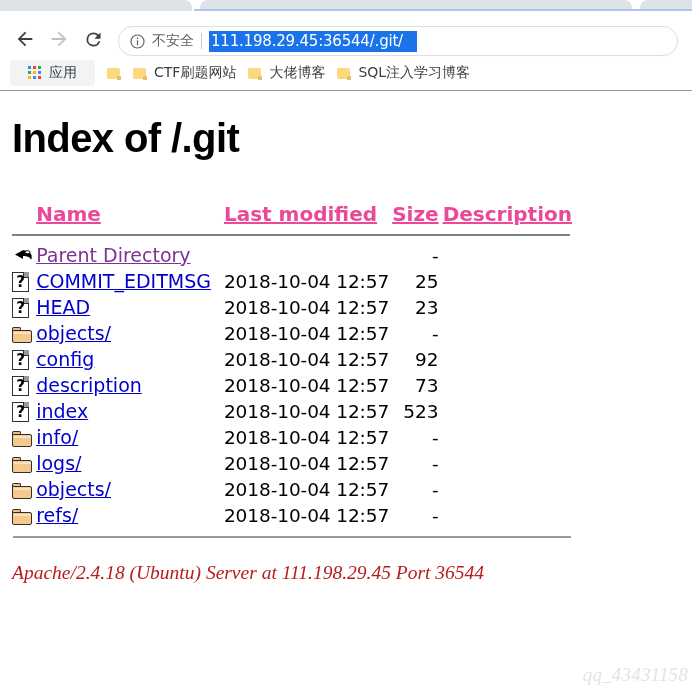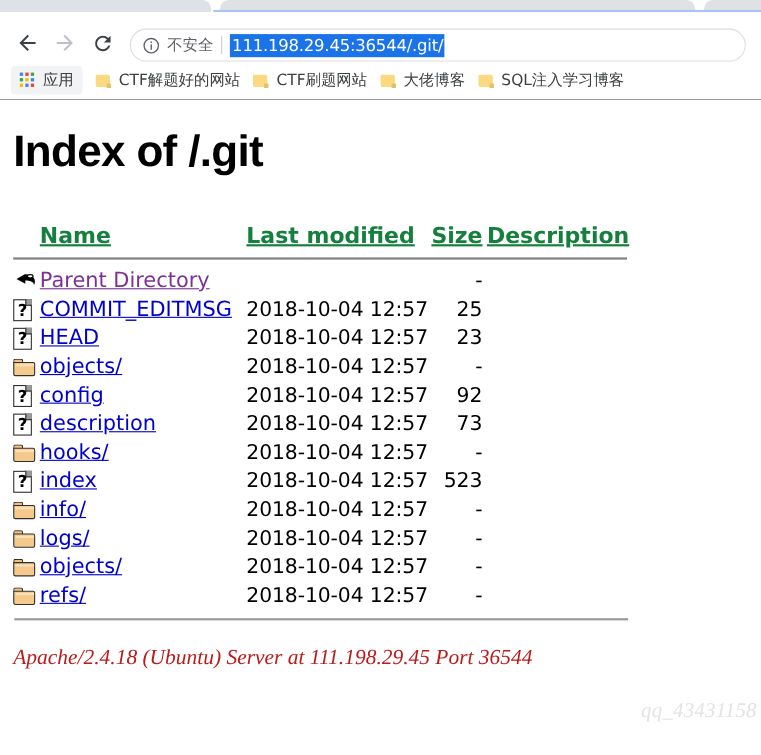--- a/index.html
+++ b/index.html
@@ -94,21 +94,21 @@
     width: 1px;
     height: 16px;
     background: #c8ccd1;
     margin: 0 7px;
     flex: 0 0 auto;
   }
   #url-text {
     font-size: 15px;
     color: #ffffff;
     background: #1a73e8;
-    padding: 1px 1px 2px 2px;
+    padding: 1px 14px 2px 2px;
     white-space: nowrap;
     font-family: "DejaVu Sans", sans-serif;
     letter-spacing: -0.2px;
     flex: 0 0 auto;
   }
 
   
   #bookmark-bar {
     position: relative;
     height: 35px;
@@ -120,21 +120,21 @@
   }
   .bookmark-item {
     display: flex;
     align-items: center;
     height: 26px;
     padding: 0 6px;
     border-radius: 4px;
     white-space: nowrap;
     flex: 0 0 auto;
   }
-  .bookmark-item.apps { background: #f1f3f4; padding: 0 8px; }
+  .bookmark-item.apps { background: #f1f3f4; padding: 0 18px; }
   .bookmark-label {
     font-size: 14px;
     color: #3c4043;
     font-family: "DejaVu Sans", sans-serif;
     margin-left: 7px;
   }
   .apps-grid {
     width: 14px;
     height: 14px;
     display: grid;
@@ -196,21 +196,21 @@
     padding: 0;
     font-weight: normal;
     vertical-align: middle;
     white-space: nowrap;
   }
   #listing th {
     text-align: left;
     height: 32px;
   }
   #listing th a {
-    color: #15803d;
+    color: #ec4899;
     font-weight: bold;
     text-decoration: underline;
     font-size: 20px;
   }
   th.col-icon  { width: 28px; }
   th.col-name  { width: 200px; }
   th.col-date  { width: 172px; text-align: left !important; }
   th.col-size  { width: 48px;  text-align: right !important; }
   th.col-desc  { text-align: left !important; padding-left: 4px !important; }
 
@@ -314,21 +314,21 @@
     font-family: "Liberation Serif", serif;
     font-style: italic;
     font-size: 19.5px;
     color: #b91c1c;
     white-space: nowrap;
   }
 
   #watermark {
     position: absolute;
     right: 4px;
-    bottom: 28px;
+    bottom: 0;
     font-family: "Liberation Serif", serif;
     font-style: italic;
     font-size: 19px;
     color: #e3e3e3;
     white-space: nowrap;
     pointer-events: none;
     letter-spacing: 0.2px;
   }
 </style>
 </head>
@@ -394,21 +394,20 @@
           <i style="background:#ea4335"></i>
       </span>
       <span class="bookmark-label">应用</span>
     </div>
 
     <div class="bookmark-item" style="margin-left:6px">
       <span class="folder-ico">
           <span class="body"></span>
           <span class="fold"></span>
         </span>
-      <span class="bookmark-label">CTF解题好的网站</span>
     </div>
     <div class="bookmark-item">
       <span class="folder-ico">
           <span class="body"></span>
           <span class="fold"></span>
         </span>
       <span class="bookmark-label">CTF刷题网站</span>
     </div>
     <div class="bookmark-item">
       <span class="folder-ico">
@@ -493,27 +492,20 @@
           <td class="c-desc"></td>
         </tr>
         <tr class="file-row">
           <td class="c-icon"><span class="ico ico-unknown"><span class="corner"></span><span class="q">?</span></span></td>
           <td class="c-name"><a href="#" class="entry-link">description</a></td>
           <td class="c-date">2018-10-04 12:57</td>
           <td class="c-size">73</td>
           <td class="c-desc"></td>
         </tr>
         <tr class="file-row">
-          <td class="c-icon"><span class="ico ico-dir"><span class="tab"></span><span class="bd"></span></span></td>
-          <td class="c-name"><a href="#" class="entry-link">hooks/</a></td>
-          <td class="c-date">2018-10-04 12:57</td>
-          <td class="c-size">-</td>
-          <td class="c-desc"></td>
-        </tr>
-        <tr class="file-row">
           <td class="c-icon"><span class="ico ico-unknown"><span class="corner"></span><span class="q">?</span></span></td>
           <td class="c-name"><a href="#" class="entry-link">index</a></td>
           <td class="c-date">2018-10-04 12:57</td>
           <td class="c-size">523</td>
           <td class="c-desc"></td>
         </tr>
         <tr class="file-row">
           <td class="c-icon"><span class="ico ico-dir"><span class="tab"></span><span class="bd"></span></span></td>
           <td class="c-name"><a href="#" class="entry-link">info/</a></td>
           <td class="c-date">2018-10-04 12:57</td>

